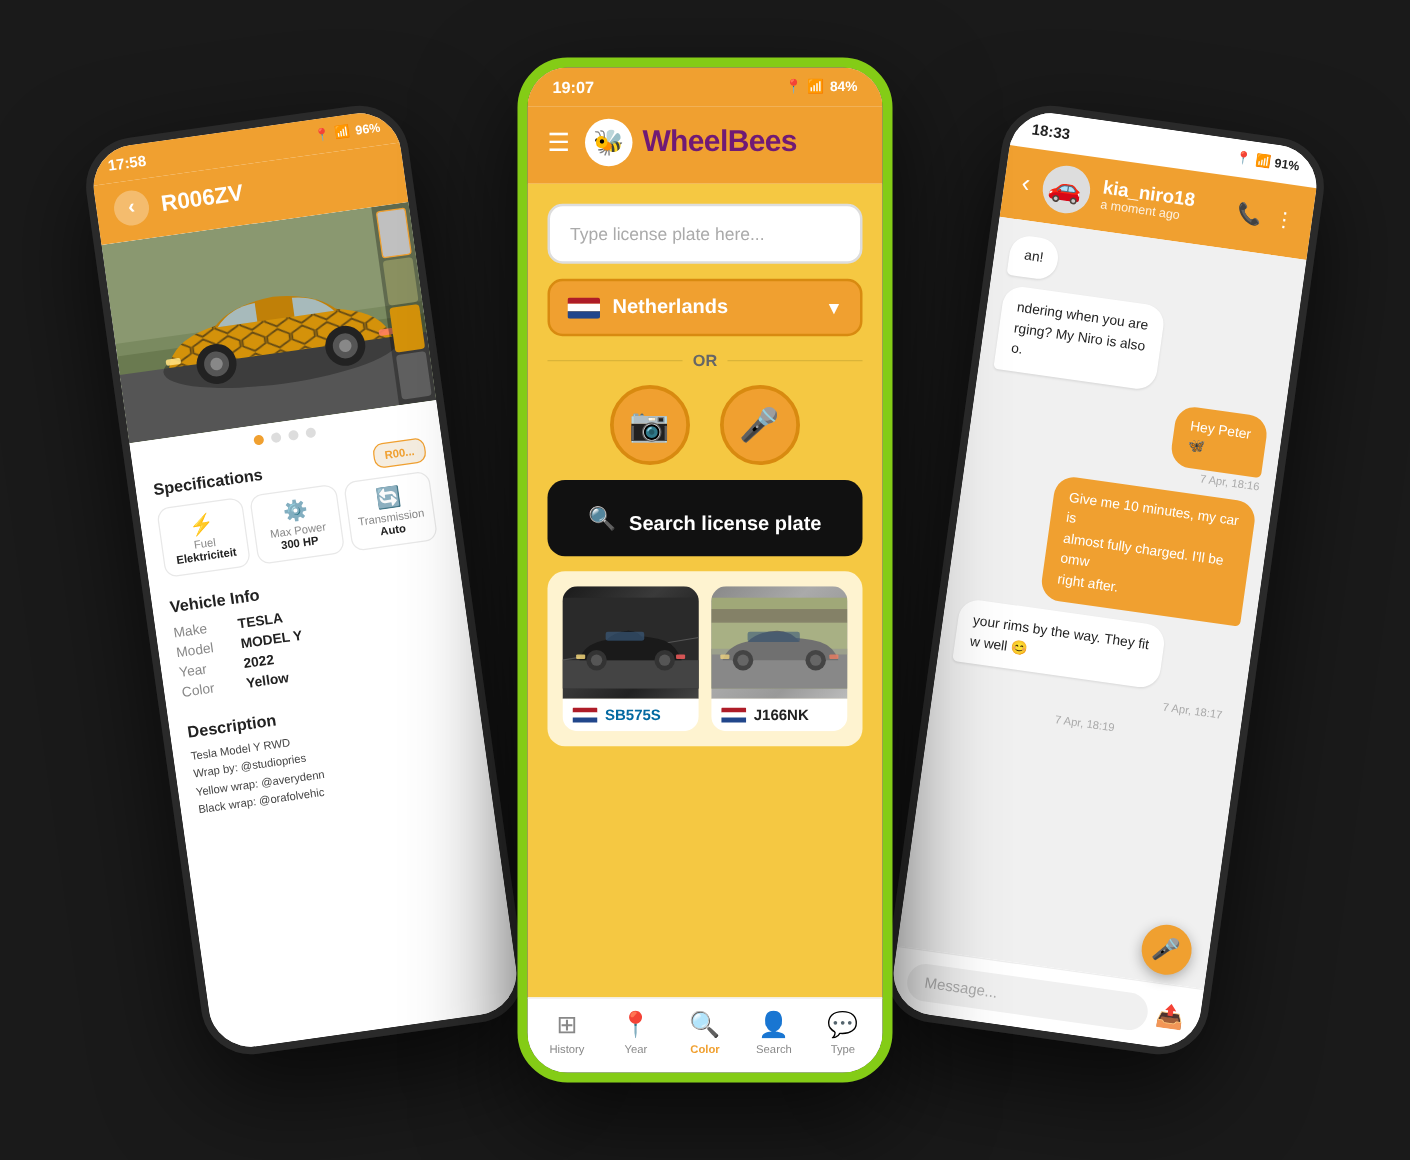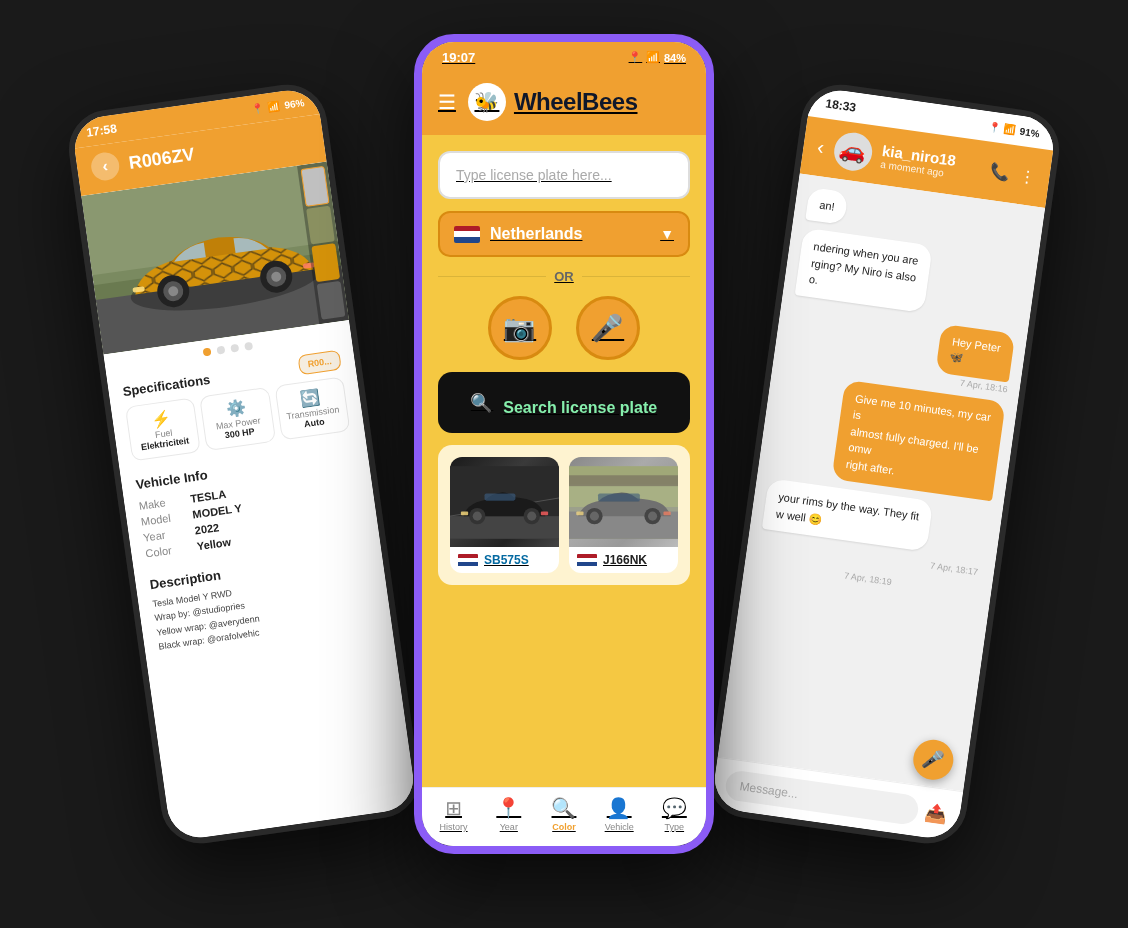--- a/index.html
+++ b/index.html
@@ -41,25 +41,24 @@
       z-index: 1;
       transform: rotate(-8deg);
       border: 6px solid #2a2a2a;
     }
 
     
     .phone-center {
       width: 300px;
       height: 820px;
       left: 50%;
-      top: 0;
+      top: 12px;
       transform: translateX(-50%);
       z-index: 3;
-      border: 8px solid #8b5cf6;
-      text-decoration: underline;
+      border: 8px solid #84cc16;
     }
 
     
     .phone-right {
       width: 260px;
       height: 740px;
       right: 0;
       top: 60px;
       z-index: 1;
       transform: rotate(8deg);
@@ -236,21 +235,21 @@
           <span>📍</span>
           <span>📶</span>
           <span style="font-weight:700;">84%</span>
         </div>
       </div>
 
       <div style="background:#f0a030;padding:10px 16px 14px;display:flex;align-items:center;gap:12px;">
         <span style="font-size:20px;color:white;cursor:pointer;">☰</span>
         <div style="display:flex;align-items:center;gap:8px;">
           <div style="width:38px;height:38px;background:white;border-radius:50%;display:flex;align-items:center;justify-content:center;font-size:20px;">🐝</div>
-          <span style="font-size:24px;font-weight:900;color:#0f172a;letter-spacing:-0.5px;">WheelBees</span>
+          <span style="font-size:24px;font-weight:900;color:#701a75;letter-spacing:-0.5px;">WheelBees</span>
         </div>
       </div>
 
       <div style="background:#f5c842;flex:1;padding:16px;display:flex;flex-direction:column;gap:12px;">
 
         <div style="background:white;border:2px solid #ddd;border-radius:12px;padding:14px 16px;font-size:14px;color:#aaa;cursor:text;">
           <span>Type license plate here...</span>
         </div>
 
         <div style="background:#f0a030;border:2px solid #d88a10;border-radius:12px;padding:12px 14px;display:flex;align-items:center;gap:10px;cursor:pointer;">
@@ -269,21 +268,21 @@
           <div style="flex:1;height:1px;background:#c0a030;opacity:0.5;"></div>
         </div>
 
         <div style="display:flex;justify-content:center;gap:24px;">
           <div style="width:64px;height:64px;border-radius:50%;background:#f0a030;border:3px solid #d88a10;display:flex;align-items:center;justify-content:center;font-size:26px;cursor:pointer;">📷</div>
           <div style="width:64px;height:64px;border-radius:50%;background:#f0a030;border:3px solid #d88a10;display:flex;align-items:center;justify-content:center;font-size:26px;cursor:pointer;">🎤</div>
         </div>
 
         <div style="background:#111;border-radius:14px;padding:16px;display:flex;align-items:center;justify-content:center;gap:10px;cursor:pointer;">
           <span style="color:white;font-size:18px;">🔍</span>
-          <span style="color:#86efac;font-size:16px;font-weight:800;margin-top:11px;">Search license plate</span>
+          <span style="color:#ffffff;font-size:16px;font-weight:800;margin-top:11px;">Search license plate</span>
         </div>
 
         <div style="background:#fef3d0;border-radius:14px;padding:12px;">
           <div style="display:flex;gap:10px;">
 
             <div style="flex:1;border-radius:12px;overflow:hidden;cursor:pointer;">
               <div style="height:90px;background:linear-gradient(135deg,#1a1a1a 0%,#3a3a3a 40%,#222 70%,#444 100%);display:flex;align-items:center;justify-content:center;">
                 <svg viewBox="0 0 120 80" width="110" height="75">
                   <rect width="120" height="80" fill="#2a2a2a"></rect>
 
@@ -353,21 +352,21 @@
         <div style="display:flex;flex-direction:column;align-items:center;gap:2px;cursor:pointer;color:#888;min-width:46px;">
           <span style="font-size:20px;">📍</span>
           <span style="font-size:9px;">Year</span>
         </div>
         <div style="display:flex;flex-direction:column;align-items:center;gap:2px;cursor:pointer;color:#f0a030;min-width:46px;">
           <span style="font-size:20px;color:#f0a030;">🔍</span>
           <span style="font-size:9px;font-weight:700;color:#f0a030;">Color</span>
         </div>
         <div style="display:flex;flex-direction:column;align-items:center;gap:2px;cursor:pointer;color:#888;min-width:46px;">
           <span style="font-size:20px;">👤</span>
-          <span style="font-size:9px;">Vehicle</span>
+          <span style="font-size:9px;">Search</span>
         </div>
         <div style="display:flex;flex-direction:column;align-items:center;gap:2px;cursor:pointer;color:#888;min-width:46px;">
           <span style="font-size:20px;">💬</span>
           <span style="font-size:9px;">Type</span>
         </div>
       </div>
     </div>
   </div>
 
   <div class="phone phone-right">

